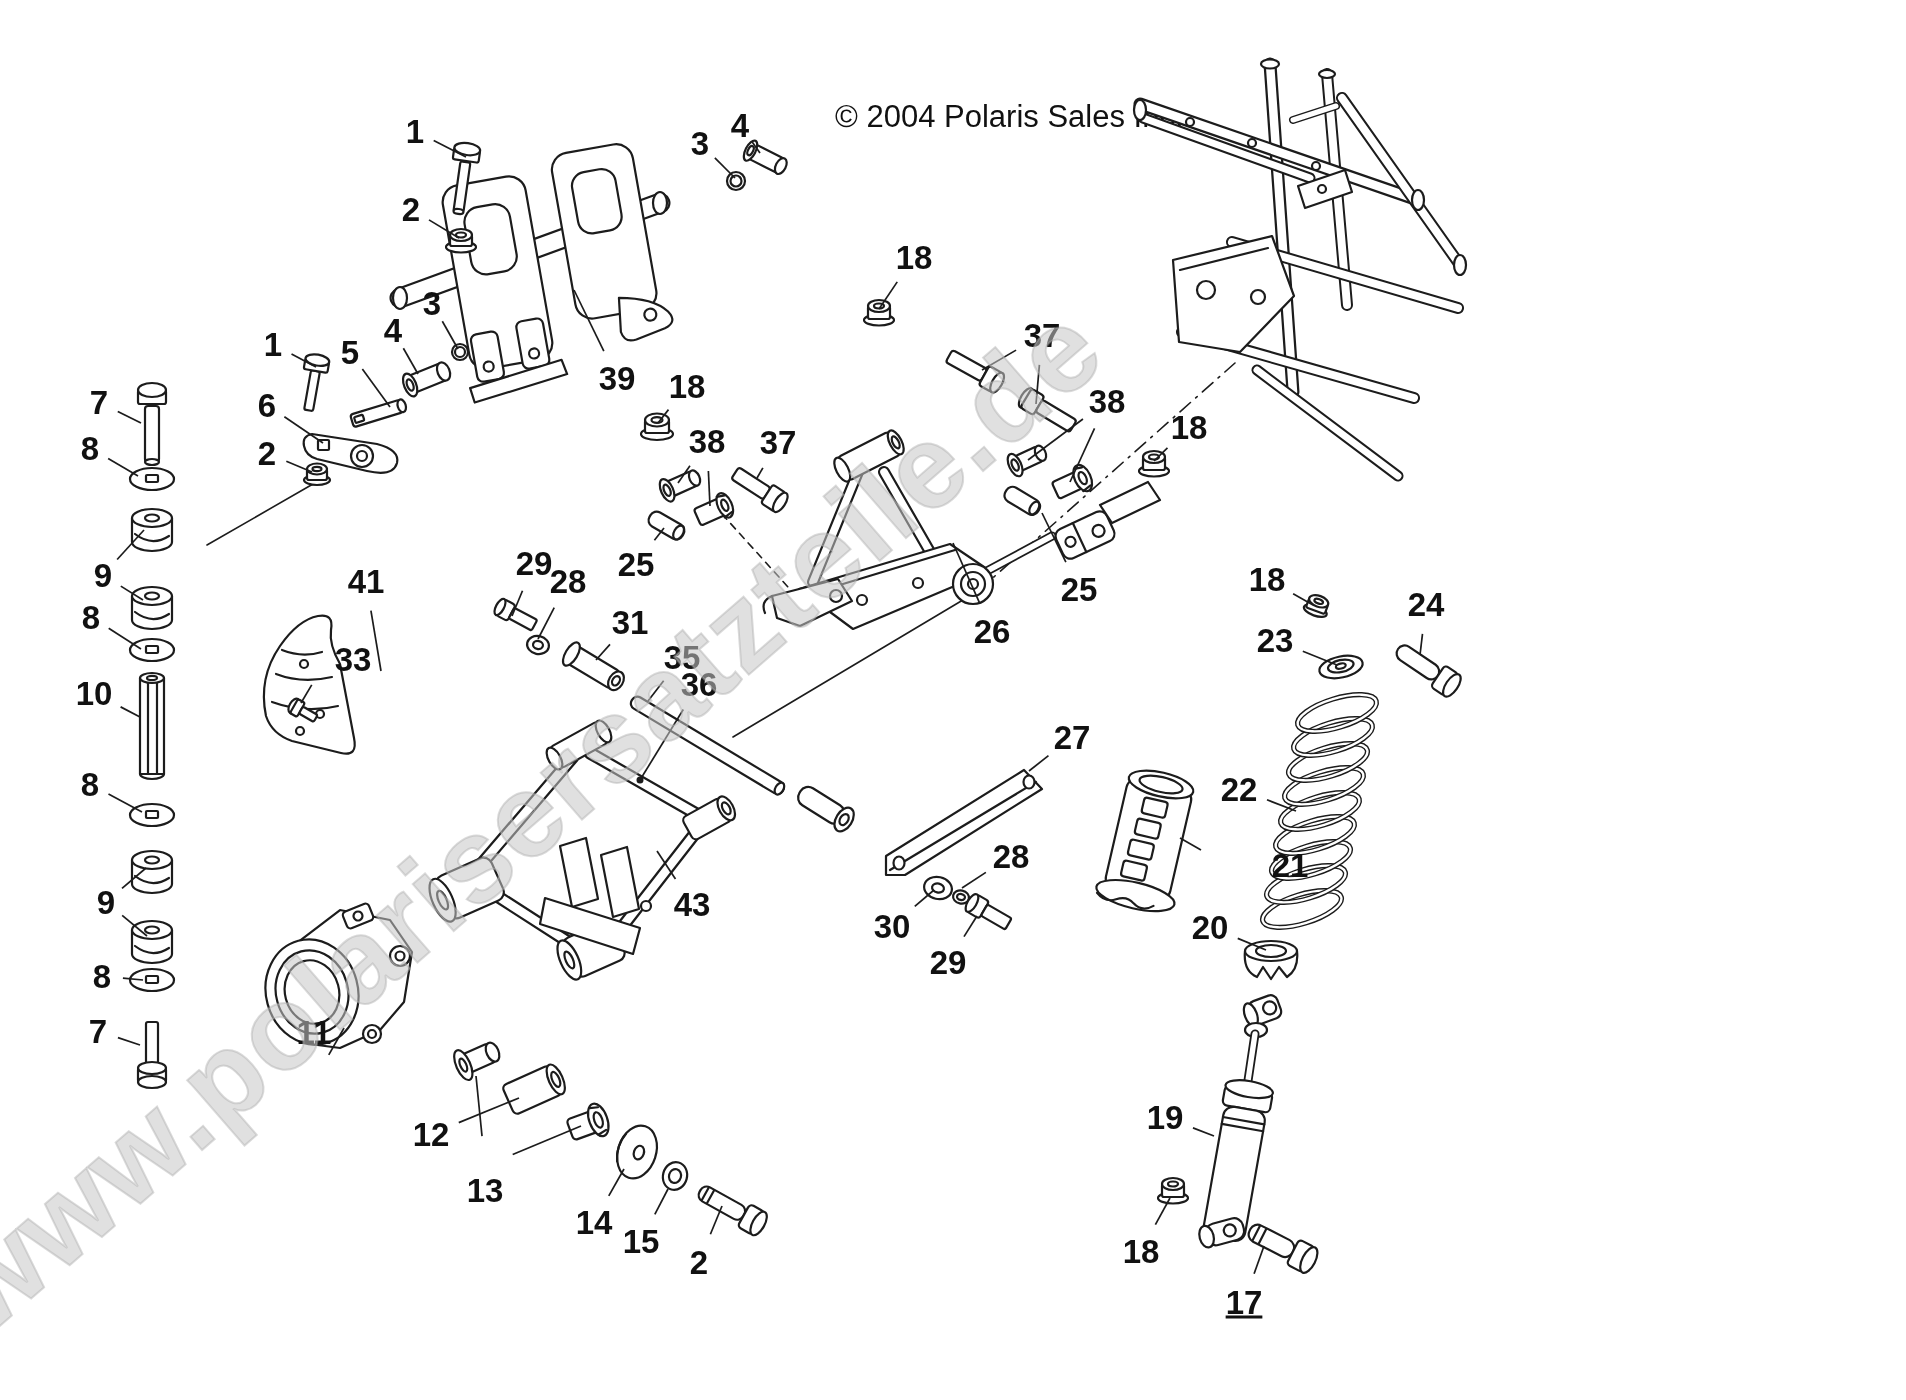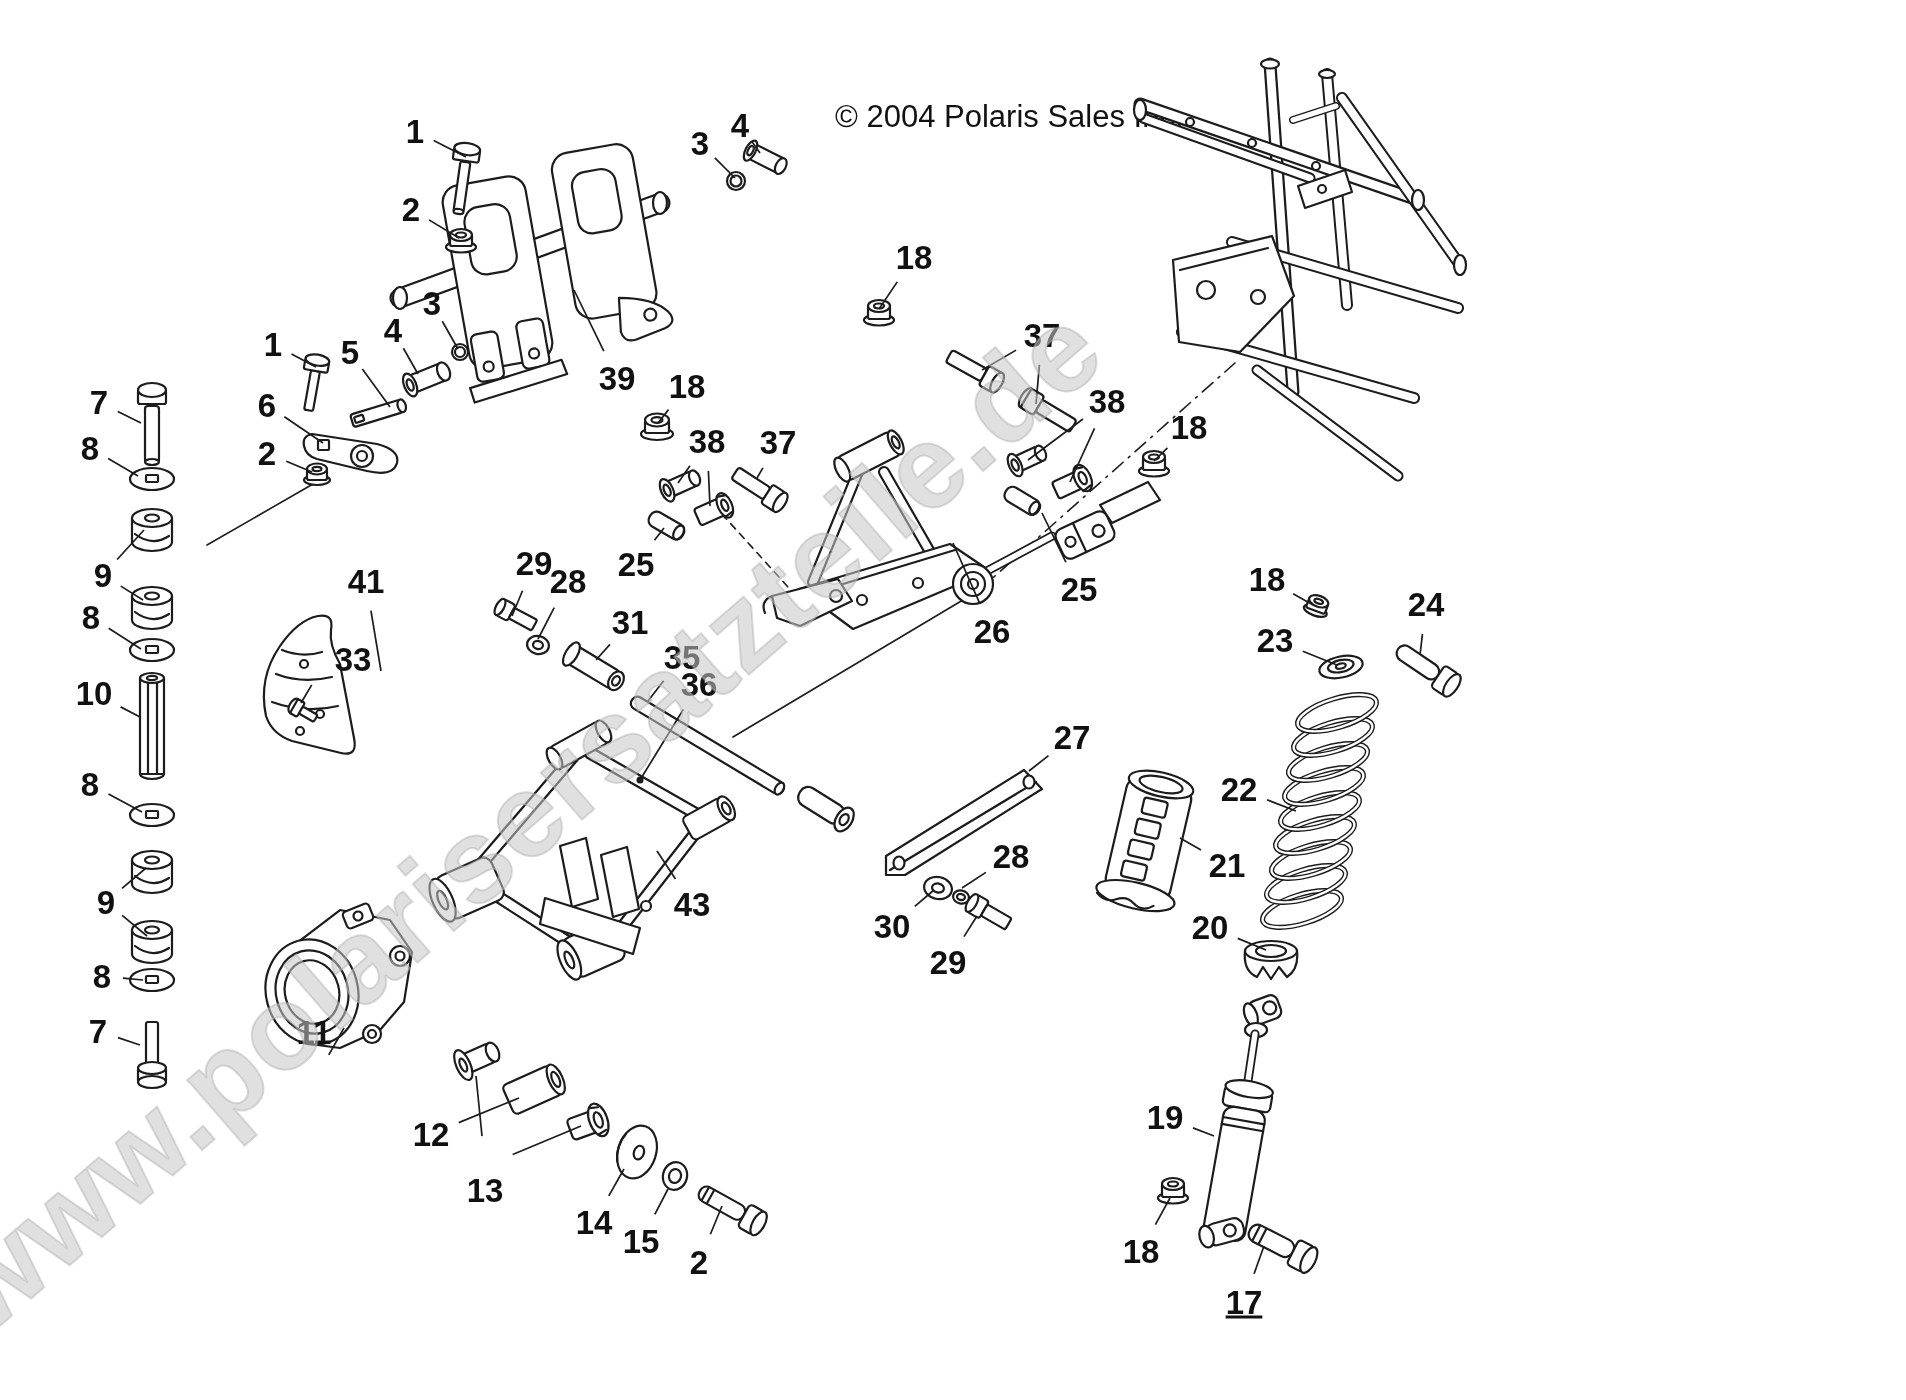--- a/index.html
+++ b/index.html
@@ -684,18 +684,18 @@
     <div class="callout" style="left: 314px; top: 1032px;">11</div>
     <div class="callout" style="left: 431px; top: 1134px;">12</div>
     <div class="callout" style="left: 485px; top: 1166px; margin-top: 24px;">13</div>
     <div class="callout" style="left: 594px; top: 1222px;">14</div>
     <div class="callout" style="left: 641px; top: 1241px;">15</div>
     <div class="callout" style="left: 699px; top: 1262px;">2</div>
     <div class="callout" style="left: 1244px; top: 1302px; text-decoration: underline;">17</div>
     <div class="callout" style="left: 1141px; top: 1251px;">18</div>
     <div class="callout" style="left: 1165px; top: 1117px;">19</div>
     <div class="callout" style="left: 1210px; top: 927px;">20</div>
-    <div class="callout" style="left: 1227px; top: 865px;">21</div>
+    <div class="callout" style="left: 1290px; top: 865px;">21</div>
     <div class="callout" style="left: 1239px; top: 789px;">22</div>
     <div class="callout" style="left: 1275px; top: 640px;">23</div>
     <div class="callout" style="left: 1426px; top: 604px;">24</div>
     <div class="callout" style="left: 1267px; top: 579px;">18</div>
   </div>
 
 </body></html>

